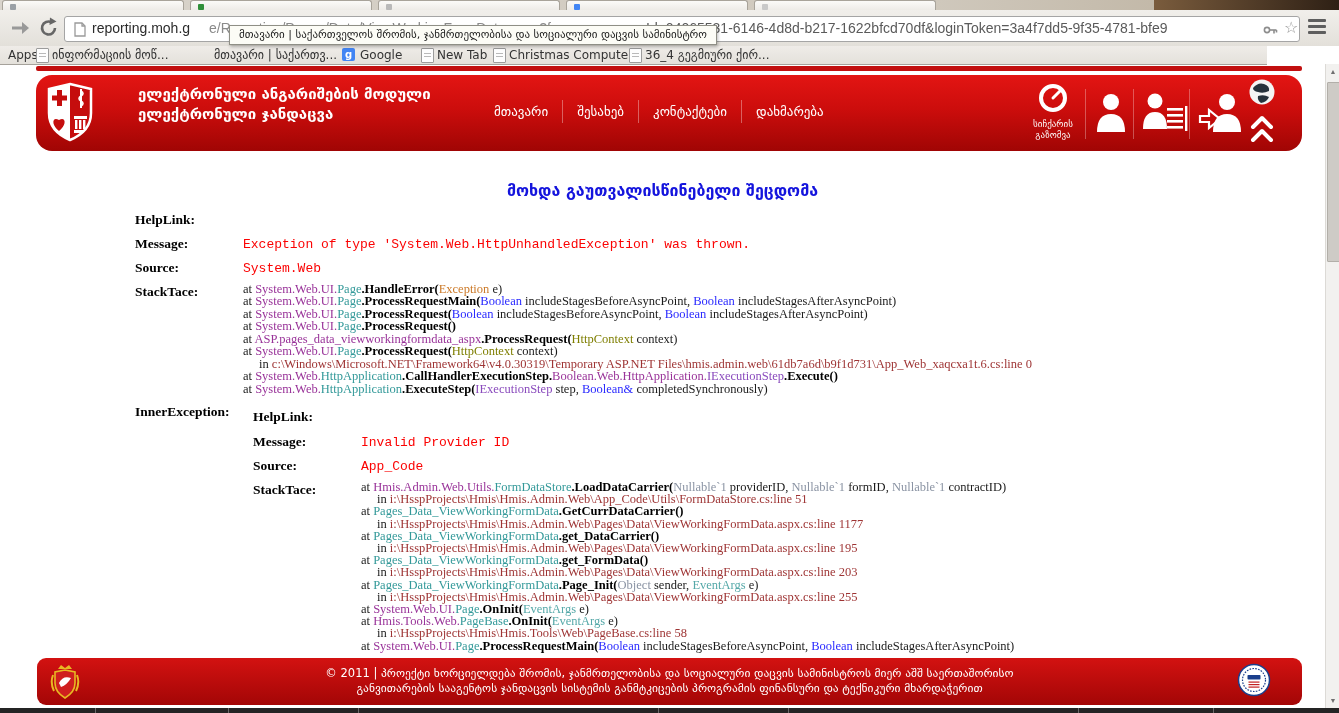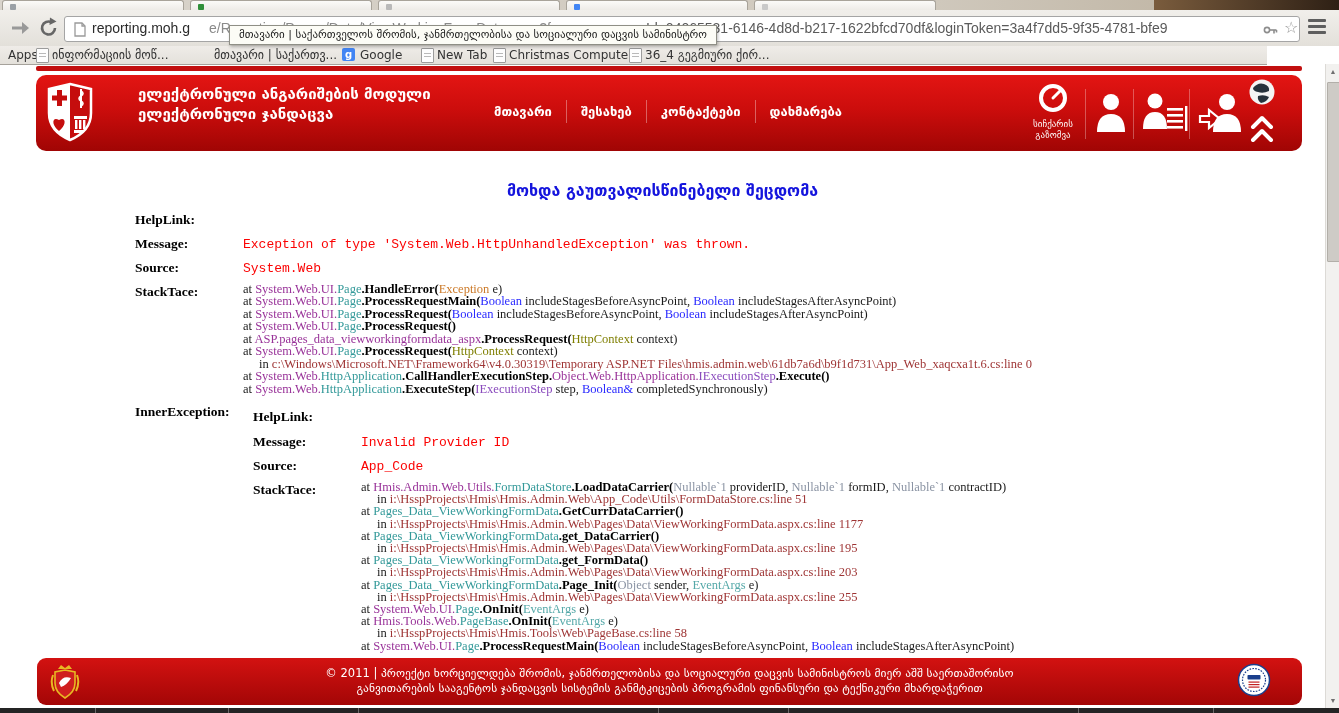--- a/index.html
+++ b/index.html
@@ -30,25 +30,25 @@
         font-size:10px;font-weight:bold;text-align:center;line-height:13px;}
   .menu-ic span{display:block;width:18px;height:3px;background:#5e5e5e;margin:0 0 3px 0;border-radius:1px;}
 
   
   .scrollbar{right:0;top:64px;width:14px;height:644px;background:#f2f1ef;border-left:1px solid #dcdad6;box-sizing:border-box;}
   .sb-btn{position:absolute;left:0;width:14px;height:15px;background:#f2f1ef;color:#6f6f6f;font-size:7px;text-align:center;line-height:15px;}
   .sb-thumb{position:absolute;left:1px;top:18px;width:11px;height:178px;background:#cecbc6;border:1px solid #b2afa9;border-radius:1px;}
 
   
   .redline{left:36px;top:66px;width:1266px;height:5px;background:#c20f0f;border-radius:2px;}
-  .header{left:36px;top:75px;width:1266px;height:76px;border-radius:10px;
+  .header{left:36px;top:75px;width:1266px;height:76px;border-radius:16px;
           background:linear-gradient(180deg,#e31513 0%,#cc0d0c 45%,#a00504 100%);}
   .brand1{left:102px;top:10px;color:#fff;font-weight:bold;font-size:15px;}
   .brand2{left:102px;top:30px;color:#fff;font-weight:bold;font-size:15px;}
-  .nav{left:444px;top:25px;display:flex;color:#fff;font-size:13px;font-weight:bold;}
+  .nav{left:444px;top:25px;display:flex;color:#fff;font-size:13px;}
   .nav div{padding:4px 14px;border-right:1px solid rgba(255,255,255,.35);cursor:pointer;}
   .nav div:last-child{border-right:none;}
   .speed{left:972px;top:8px;width:90px;text-align:center;color:#fff;}
   .speed .lbl{font-size:9px;font-weight:normal;line-height:11px;margin-top:2px;}
   .hsep{position:absolute;top:14px;width:1px;height:50px;background:rgba(255,255,255,.3);}
   .hicon{position:absolute;top:17px;cursor:pointer;}
 
   
   .err-title{left:0;top:181px;width:1325px;text-align:center;color:#1414dd;font-weight:bold;font-size:16px;}
   .lab{position:absolute;font-family:"Liberation Serif",serif;font-weight:bold;font-size:13.5px;color:#000;white-space:nowrap;}
@@ -253,21 +253,21 @@
 <div class="val" style="left:243px;top:261px">System.Web</div>
 <div class="lab" style="left:135px;top:284px">StackTace:</div>
 <div class="stack" style="left:243px;top:283px">
     <div><span class="sg-pl">at </span><span class="sg-ns">System.Web.UI.</span><span class="sg-cl">Page</span><span class="sg-me">.HandleError(</span><span class="sg-or">Exception</span><span class="sg-pl"> e)</span></div>
     <div><span class="sg-pl">at </span><span class="sg-ns">System.Web.UI.</span><span class="sg-cl">Page</span><span class="sg-me">.ProcessRequestMain(</span><span class="sg-bl">Boolean</span><span class="sg-pl"> includeStagesBeforeAsyncPoint, </span><span class="sg-bl">Boolean</span><span class="sg-pl"> includeStagesAfterAsyncPoint)</span></div>
     <div><span class="sg-pl">at </span><span class="sg-ns">System.Web.UI.</span><span class="sg-cl">Page</span><span class="sg-me">.ProcessRequest(</span><span class="sg-bl">Boolean</span><span class="sg-pl"> includeStagesBeforeAsyncPoint, </span><span class="sg-bl">Boolean</span><span class="sg-pl"> includeStagesAfterAsyncPoint)</span></div>
     <div><span class="sg-pl">at </span><span class="sg-ns">System.Web.UI.</span><span class="sg-cl">Page</span><span class="sg-me">.ProcessRequest()</span></div>
     <div><span class="sg-pl">at </span><span class="sg-ns">ASP.pages_data_viewworkingformdata_aspx</span><span class="sg-me">.ProcessRequest(</span><span class="sg-ol">HttpContext</span><span class="sg-pl"> context)</span></div>
     <div><span class="sg-pl">at </span><span class="sg-ns">System.Web.UI.</span><span class="sg-cl">Page</span><span class="sg-me">.ProcessRequest(</span><span class="sg-ol">HttpContext</span><span class="sg-pl"> context)</span></div>
     <div class="ind"><span class="sg-pl">in </span><span class="sg-pa">c:\Windows\Microsoft.NET\Framework64\v4.0.30319\Temporary ASP.NET Files\hmis.admin.web\61db7a6d\b9f1d731\App_Web_xaqcxa1t.6.cs:line 0</span></div>
-    <div><span class="sg-pl">at </span><span class="sg-ns">System.Web.</span><span class="sg-cl">HttpApplication</span><span class="sg-me">.CallHandlerExecutionStep.</span><span class="sg-ns">Object.Web.HttpApplication.</span><span class="sg-vi">IExecutionStep</span><span class="sg-me">.Execute()</span></div>
+    <div><span class="sg-pl">at </span><span class="sg-ns">System.Web.</span><span class="sg-cl">HttpApplication</span><span class="sg-me">.CallHandlerExecutionStep.</span><span class="sg-ns">Boolean.Web.HttpApplication.</span><span class="sg-vi">IExecutionStep</span><span class="sg-me">.Execute()</span></div>
     <div><span class="sg-pl">at </span><span class="sg-ns">System.Web.</span><span class="sg-cl">HttpApplication</span><span class="sg-me">.ExecuteStep(</span><span class="sg-vi">IExecutionStep</span><span class="sg-pl"> step, </span><span class="sg-bl">Boolean&amp;</span><span class="sg-pl"> completedSynchronously)</span></div>
   </div>
 
 <div class="lab" style="left:135px;top:404px">InnerException:</div>
 <div class="lab" style="left:253px;top:409px">HelpLink:</div>
 <div class="lab" style="left:253px;top:434px">Message:</div>
 <div class="val" style="left:361px;top:435px">Invalid Provider ID</div>
 <div class="lab" style="left:253px;top:458px">Source:</div>
 <div class="val" style="left:361px;top:459px">App_Code</div>
 <div class="lab" style="left:253px;top:482px">StackTace:</div>

